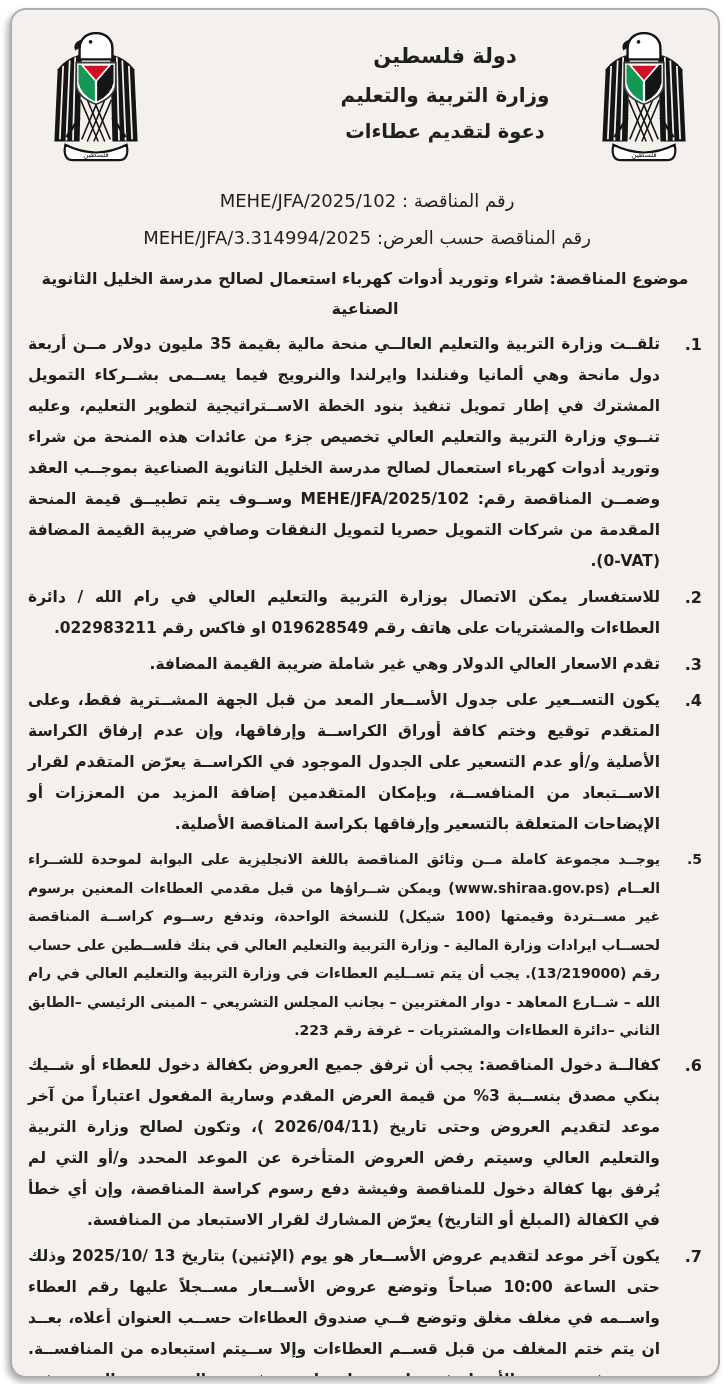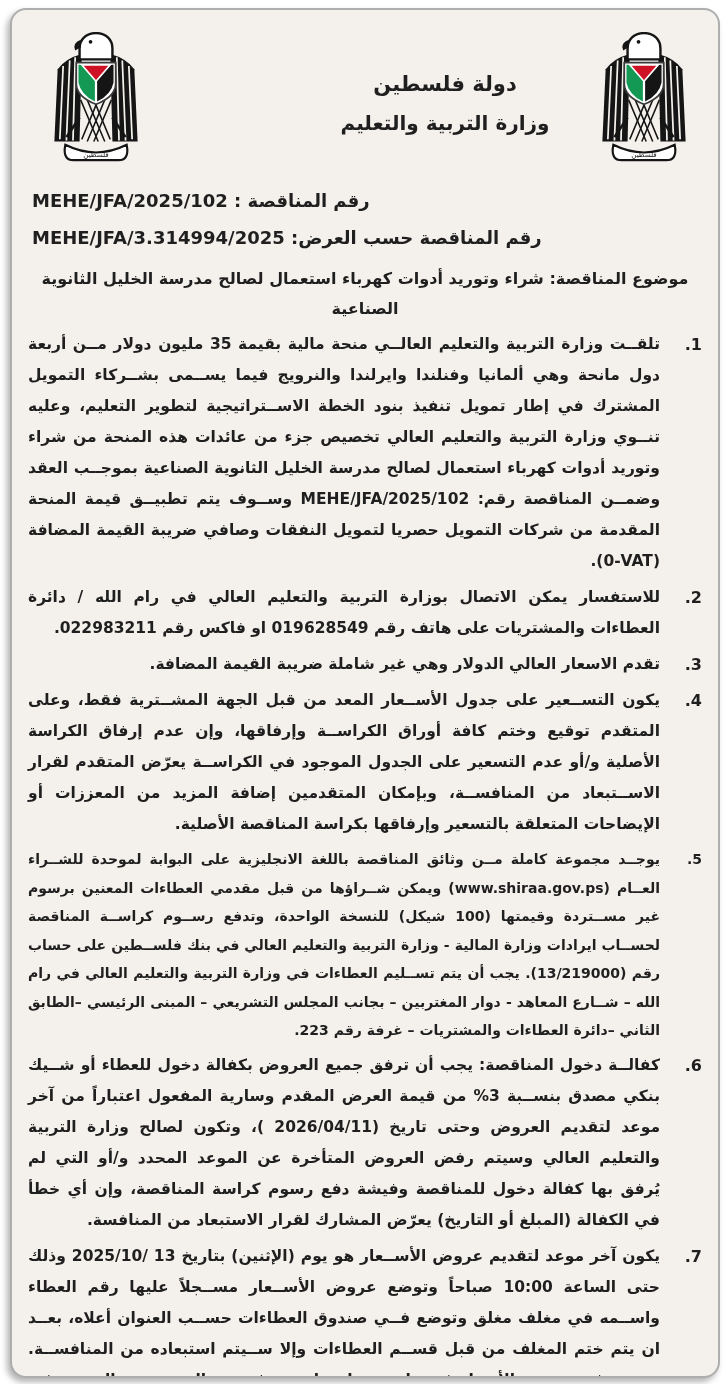--- a/index.html
+++ b/index.html
@@ -16,26 +16,26 @@
     box-shadow:-3px 4px 6px rgba(0,0,0,0.30);
     padding:20px 16px 0 16px;
     overflow:hidden;
   }
 
   
   .header { position:relative; height:152px; }
   .emblem { position:absolute; top:2px; width:112px; height:138px; }
   .emblem-left  { left:12px; }
   .emblem-right { right:2px; }
-  .titles { position:absolute; top:14px; right:104px; width:306px; text-align:center;margin-top:28px; }
+  .titles { position:absolute; top:14px; right:104px; width:306px; text-align:center; }
   .title-country  { font-size:21px; font-weight:700; margin-bottom:15px; }
   .title-ministry { font-size:20px; font-weight:700; margin-bottom:13px; }
   .title-doc      { font-size:19.5px; font-weight:700; }
 
-  .tender-line { text-align:left; font-size:18px; font-weight:700; line-height:37px; padding-left:4px; }
+  .tender-line { text-align:center; font-size:18px; font-weight:400; line-height:37px; padding-left:4px; }
   .ltr-val { direction:ltr; unicode-bidi:isolate; }
 
   
   .subject { font-size:16px; font-weight:700; line-height:30px; margin-top:8px; text-align:center; }
 
   .items { margin-top:5px; }
   .item { display:flex; gap:9px; margin-bottom:5px; }
   .item-num { flex:0 0 33px; text-align:right; font-size:16px; font-weight:700; line-height:31px; }
   .item-text { flex:1; font-size:15.5px; font-weight:700; line-height:31px; text-align:justify; }
   .item.small .item-num  { font-size:14px; line-height:28.5px; }
@@ -81,20 +81,21 @@
         <use href="#pal-emblem"></use>
         <text x="50" y="114.5" font-size="6.5" text-anchor="middle" fill="#151515">فلسطين</text>
       </svg>
       <svg class="emblem emblem-left" viewBox="0 0 100 126">
         <use href="#pal-emblem"></use>
         <text x="50" y="114.5" font-size="6.5" text-anchor="middle" fill="#151515">فلسطين</text>
       </svg>
       <div class="titles">
         <div class="title-country">دولة فلسطين</div>
         <div class="title-ministry">وزارة التربية والتعليم</div>
+        <div class="title-doc">دعوة لتقديم عطاءات</div>
       </div>
     </div>
 
     <div class="tender-line">
       <span>رقم المناقصة : </span><span class="ltr-val">MEHE/JFA/2025/102</span>
     </div>
     <div class="tender-line">
       <span>رقم المناقصة حسب العرض:  </span><span class="ltr-val">MEHE/JFA/3.314994/2025</span>
     </div>
 

